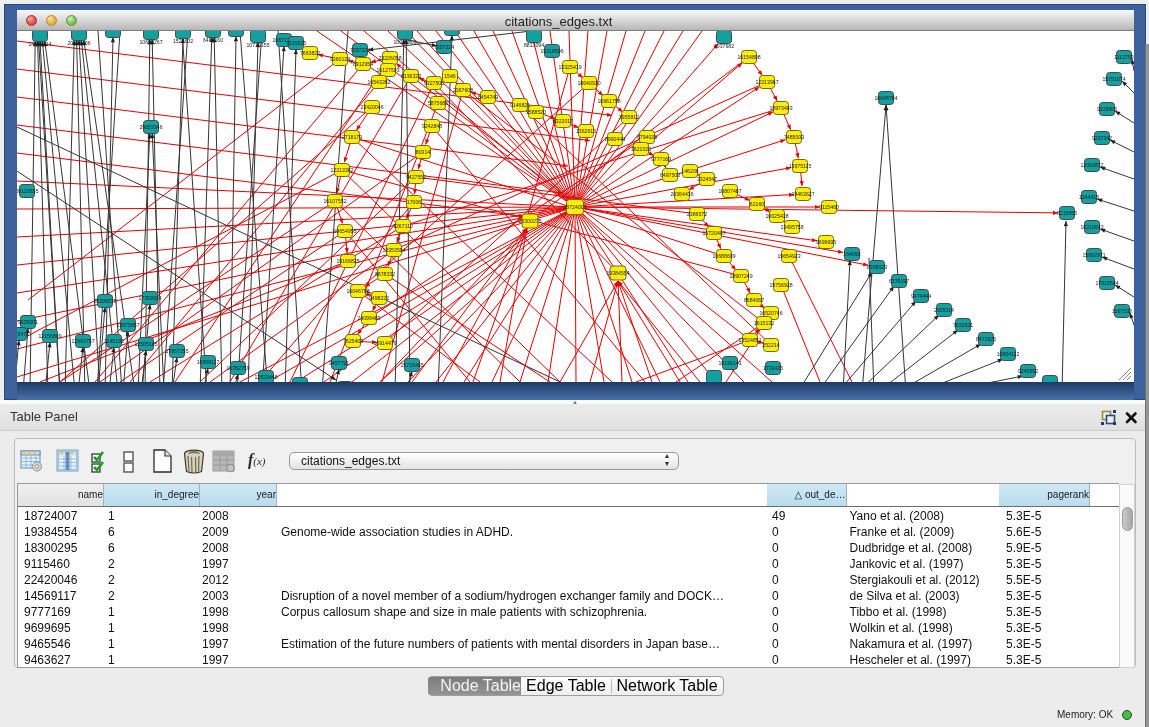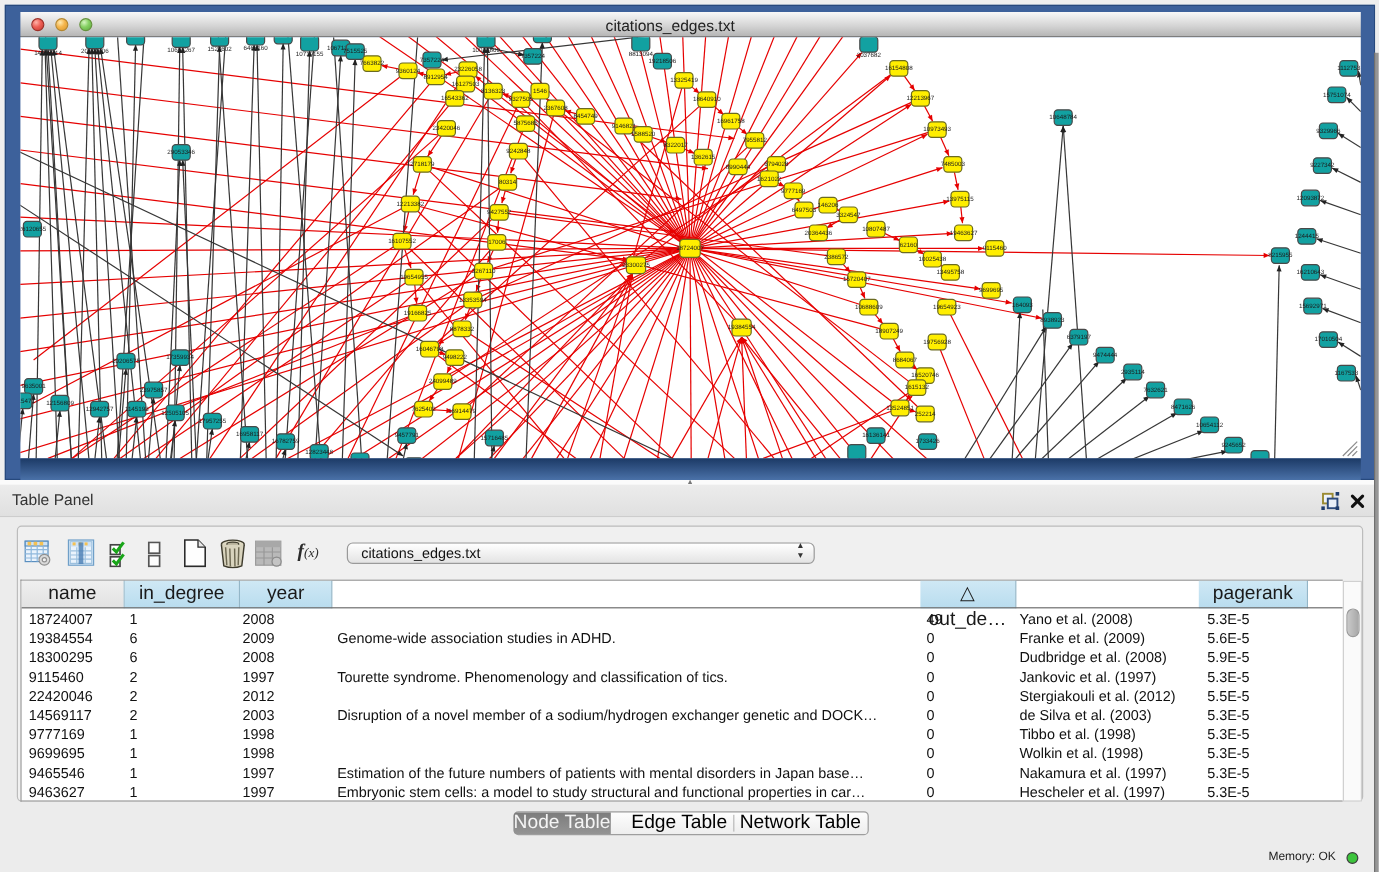--- a/index.html
+++ b/index.html
@@ -22,30 +22,30 @@
 #divider{left:0;top:400px;width:1145px;height:4px;background:#fbfbfb}
 #handle{left:569px;top:400px;width:12px;height:6px;font-size:6px;color:#777;text-align:center;line-height:5px}
 #tpheader{left:0;top:404px;width:1145px;height:27px;background:linear-gradient(#ececec,#e0e0e0);border-bottom:1px solid #cdcdcd}
 #tptitle{left:10px;top:409px;font-size:13px;color:#333}
 #lowbg{left:0;top:431px;width:1145px;height:296px;background:#ececec}
 #toolpanel{left:14px;top:438px;width:1122px;height:230px;background:#f0f0f0;border:1px solid #bcbcbc;border-radius:4px}
 #combo{left:289px;top:452px;width:390px;height:18px;background:linear-gradient(#fff,#e3e3e3);border:1px solid #9a9a9a;border-radius:5px;font-size:12px;color:#111;line-height:16px;padding-left:11px}
 #comboarrows{left:660px;top:452px;width:14px;height:18px;font-size:7px;color:#333;text-align:center;line-height:8px}
 
 #tablebg{left:17px;top:483px;width:1102px;height:185px;background:#fff;border:1px solid #9a9a9a;border-right:none}
-.hcell{position:absolute;top:484px;height:22.5px;background:linear-gradient(#cfe8f5,#b8dcee);border-right:1px solid #93b6c8;font-size:16px;color:#1a1a1a;text-align:center;line-height:22px}
+.hcell{position:absolute;top:484px;height:22.5px;background:linear-gradient(#cfe8f5,#b8dcee);border-right:1px solid #93b6c8;font-size:10px;color:#1a1a1a;text-align:right;line-height:22px}
 #hdrname{background:linear-gradient(#efefef,#e2e2e2)}
 #hdrline{left:17.5px;top:506px;width:1101px;height:1px;background:#6e6e6e}
 .row{position:absolute;left:17.5px;width:1101px;height:16px;font-size:12px;color:#111}
 .row span{position:absolute;top:2px;white-space:nowrap}
 #vscroll{left:1119px;top:484px;width:16px;height:184px;background:#fafafa;border:1px solid #d0d0d0}
 #vthumb{left:1121.5px;top:507px;width:11px;height:24px;background:linear-gradient(90deg,#c9c9c9,#a8a8a8);border:1px solid #9a9a9a;border-radius:6px}
 
 #tabs{left:428px;top:676px;width:296px;height:20px;border:1px solid #9e9e9e;border-radius:4px;background:linear-gradient(#fdfdfd,#eee);font-size:12px;color:#1a1a1a}
-#tabsel{left:0;top:0;width:81px;height:18px;background:linear-gradient(#7c7c7c,#949494);border-radius:3px 0 0 3px;color:#f4f4f4;text-align:left;line-height:18px}
+#tabsel{left:0;top:0;width:93px;height:18px;background:linear-gradient(#7c7c7c,#949494);border-radius:3px 0 0 3px;color:#f4f4f4;text-align:right;line-height:18px}
 .tabtxt{position:absolute;top:0;height:18px;line-height:18px;text-align:center}
 .tsep{position:absolute;top:2px;width:1px;height:14px;background:#b9b9b9}
 #memory{left:1057px;top:709px;font-size:10px;color:#222}
 #memdot{left:1122px;top:710px;width:10px;height:10px;border-radius:50%;background:#3cc43c;border:1.5px solid #3d3d3d}
 </style></head>
 <body>
 <div id="page">
 <div class="abs" id="topbg"></div>
 <div class="abs" id="netwin"></div>
 <div class="abs" id="titlebar"></div>
@@ -848,46 +848,46 @@
       <span style="left:90.5px">6</span>
       <span style="left:184.5px">2008</span>
       <span style="left:754.5px">0</span>
       <span style="left:832px">Dudbridge et al. (2008)</span>
       <span style="left:988.5px">5.9E-5</span>
     </div>
 <div class="row" style="top:555px">
       <span style="left:6.5px">9115460</span>
       <span style="left:90.5px">2</span>
       <span style="left:184.5px">1997</span>
-      <span style="left:263.5px">Tourette syndrome. Phenomenology and classification of tics.</span>
       <span style="left:754.5px">0</span>
       <span style="left:832px">Jankovic et al. (1997)</span>
       <span style="left:988.5px">5.3E-5</span>
     </div>
 <div class="row" style="top:571px">
       <span style="left:6.5px">22420046</span>
       <span style="left:90.5px">2</span>
       <span style="left:184.5px">2012</span>
       <span style="left:754.5px">0</span>
       <span style="left:832px">Stergiakouli et al. (2012)</span>
       <span style="left:988.5px">5.5E-5</span>
     </div>
 <div class="row" style="top:587px">
       <span style="left:6.5px">14569117</span>
       <span style="left:90.5px">2</span>
       <span style="left:184.5px">2003</span>
-      <span style="left:263.5px">Disruption of a novel member of a sodium/hydrogen exchanger genetic and DOCK…</span>
+      <span style="left:263.5px">Disruption of a novel member of a sodium/hydrogen exchanger family and DOCK…</span>
       <span style="left:754.5px">0</span>
       <span style="left:832px">de Silva et al. (2003)</span>
       <span style="left:988.5px">5.3E-5</span>
     </div>
 <div class="row" style="top:603px">
       <span style="left:6.5px">9777169</span>
       <span style="left:90.5px">1</span>
       <span style="left:184.5px">1998</span>
+      <span style="left:263.5px">Corpus callosum shape and size in male patients with schizophrenia.</span>
       <span style="left:754.5px">0</span>
       <span style="left:832px">Tibbo et al. (1998)</span>
       <span style="left:988.5px">5.3E-5</span>
     </div>
 <div class="row" style="top:619px">
       <span style="left:6.5px">9699695</span>
       <span style="left:90.5px">1</span>
       <span style="left:184.5px">1998</span>
       <span style="left:754.5px">0</span>
       <span style="left:832px">Wolkin et al. (1998)</span>
@@ -899,21 +899,20 @@
       <span style="left:184.5px">1997</span>
       <span style="left:263.5px">Estimation of the future numbers of patients with mental disorders in Japan base…</span>
       <span style="left:754.5px">0</span>
       <span style="left:832px">Nakamura et al. (1997)</span>
       <span style="left:988.5px">5.3E-5</span>
     </div>
 <div class="row" style="top:651px">
       <span style="left:6.5px">9463627</span>
       <span style="left:90.5px">1</span>
       <span style="left:184.5px">1997</span>
-      <span style="left:263.5px">Embryonic stem cells: a model to study structural and functional properties in car…</span>
       <span style="left:754.5px">0</span>
       <span style="left:832px">Hescheler et al. (1997)</span>
       <span style="left:988.5px">5.3E-5</span>
     </div>
 <div class="abs" id="vscroll"></div>
 <div class="abs" id="vthumb"></div>
 <div class="abs" id="tabs"></div>
 <div class="abs" id="tabsel" style="left:428px;top:677px">Node Table</div>
 <div class="tabtxt abs" style="left:521px;top:677px;width:90px">Edge Table</div>
 <div class="tabtxt abs" style="left:611px;top:677px;width:112px">Network Table</div>

